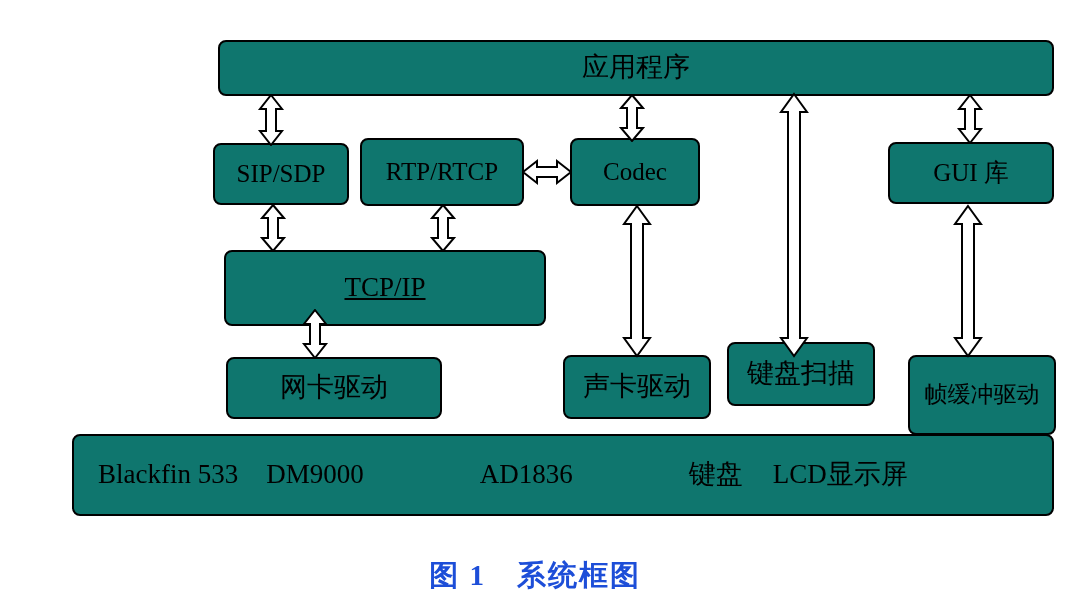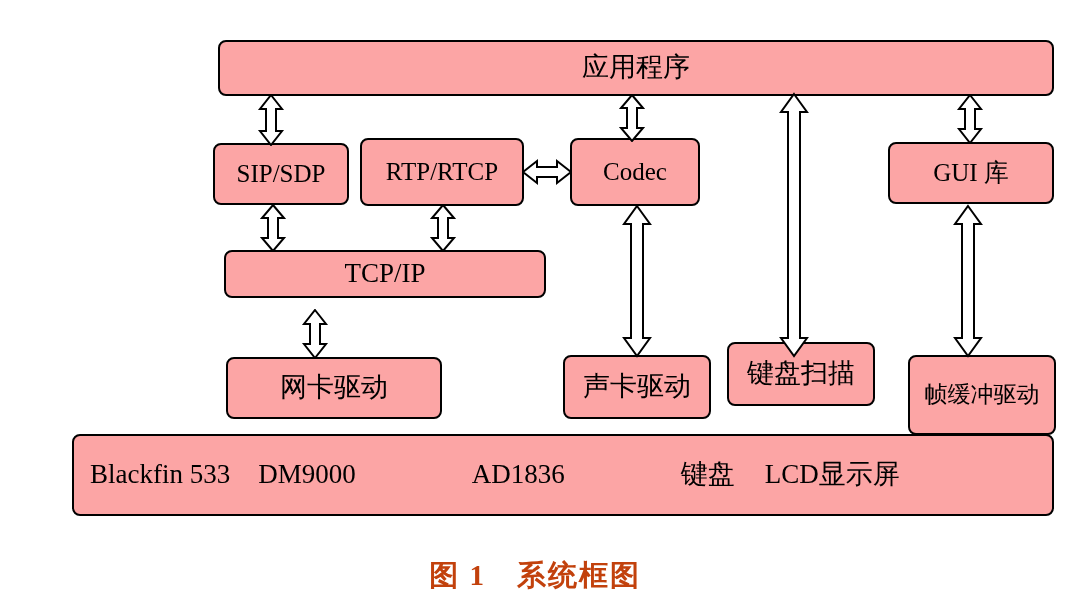--- a/index.html
+++ b/index.html
@@ -15,21 +15,21 @@
     width: 1070px;
     height: 609px;
     background: #ffffff;
     overflow: hidden;
   }
   .box {
     position: absolute;
     box-sizing: border-box;
     border: 2px solid #000000;
     border-radius: 8px;
-    background: #fca5a5;
+    background: #0f766e;
     display: flex;
     align-items: center;
     justify-content: center;
     text-align: center;
     color: #000000;
     line-height: 1.15;
   }
   .box span {
     display: block;
   }
@@ -46,21 +46,21 @@
     position: absolute;
   }
   .caption {
     position: absolute;
     left: 0;
     width: 1070px;
     text-align: center;
     font-size: 29px;
     font-weight: bold;
     letter-spacing: 2px;
-    color: #c2410c;
+    color: #1d4ed8;
   }
 </style>
 </head>
 <body>
 
 <div id="canvas">
 
 
   <div class="box hw" style="left:218px; top:40px; width:836px; height:56px;">
     <span>应用程序</span>
@@ -75,21 +75,21 @@
   </div>
 
   <div class="box f26" style="left:570px; top:138px; width:130px; height:68px;">
     <span>Codec</span>
   </div>
 
   <div class="box f26" style="left:888px; top:142px; width:166px; height:62px;">
     <span>GUI 库</span>
   </div>
 
-  <div class="box hw" style="left:224px; top:250px; width:322px; height:48px;">
+  <div class="box hw" style="left:224px; top:250px; width:322px; height:76px;text-decoration:underline;">
     <span>TCP/IP</span>
   </div>
 
   <div class="box hw" style="left:226px; top:357px; width:216px; height:62px;">
     <span>网卡驱动</span>
   </div>
 
   <div class="box hw" style="left:563px; top:355px; width:148px; height:64px;">
     <span>声卡驱动</span>
   </div>
@@ -97,21 +97,21 @@
   <div class="box hw" style="left:727px; top:342px; width:148px; height:64px;">
     <span>键盘扫描</span>
   </div>
 
   <div class="box f24" style="left:908px; top:355px; width:148px; height:80px;">
     <span>帧缓冲驱动</span>
   </div>
 
   <div class="box" style="left:72px; top:434px; width:982px; height:82px; justify-content:flex-start;">
     <div style="display:flex; align-items:center; width:100%; padding:0 16px; box-sizing:border-box;">
-      <span class="hw" style="">Blackfin 533</span>
+      <span class="hw" style="margin-left:8px;">Blackfin 533</span>
       <span class="hw" style="margin-left:28px;">DM9000</span>
       <span class="hw" style="margin-left:116px;">AD1836</span>
       <span class="hw" style="margin-left:116px;">键盘</span>
       <span class="hw" style="margin-left:30px;">LCD显示屏</span>
     </div>
   </div>
 
   <svg class="varrow" style="left:256px; top:94px;" width="30" height="52" viewBox="0 0 30 52">
     <path d="M15 1 L26 15 L20 15 L20 37 L26 37 L15 51 L4 37 L10 37 L10 15 L4 15 Z" fill="#ffffff" stroke="#000000" stroke-width="2"></path>
   </svg>

